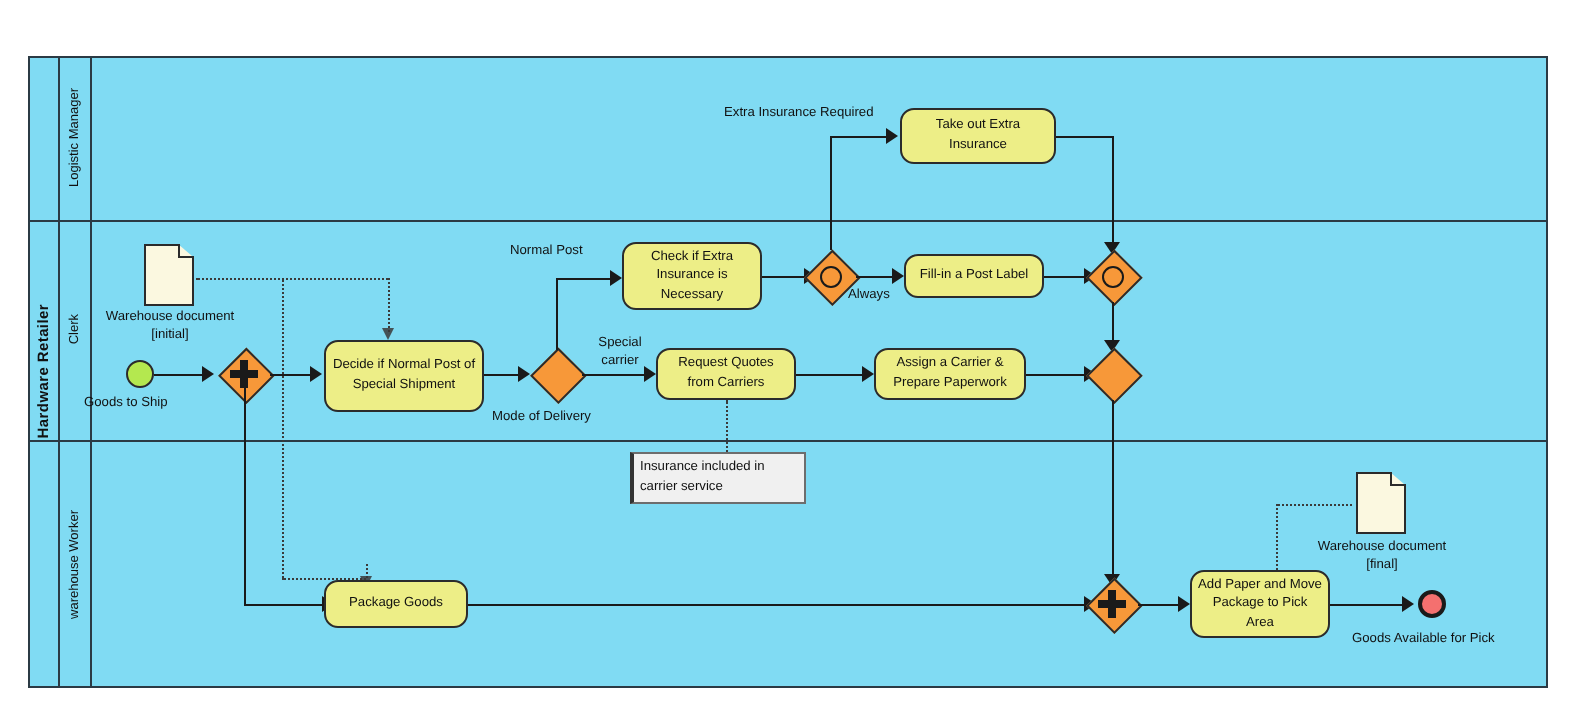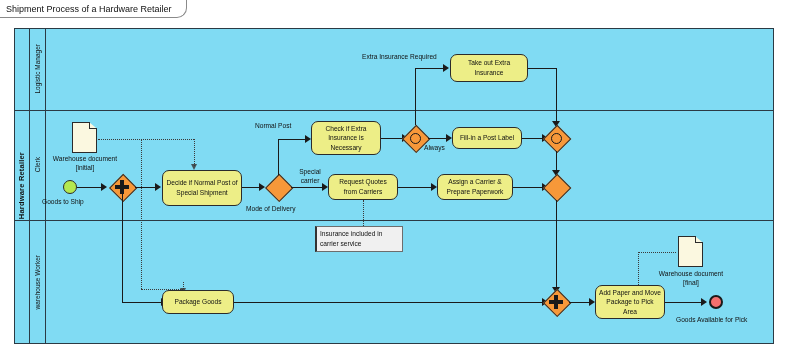--- a/index.html
+++ b/index.html
@@ -101,21 +101,20 @@
 
   
   .lab{position:absolute;font-size:6.6px;color:#111;white-space:nowrap;line-height:1.3;}
   .lab.ctr{text-align:center;white-space:normal;}
 </style>
 </head>
 <body>
 
 <div id="stage">
 
-  <div class="title-tab">Shipment Process of a Hardware Retailer</div>
 
   <div class="pool"></div>
   <div class="pool-label">
     <span>Hardware Retailer</span>
   </div>
 
   <div class="lane-label" style="top:28px;height:82px;">
     <span>Logistic Manager</span>
   </div>
   <div class="lane-label" style="top:110px;height:110px;">

